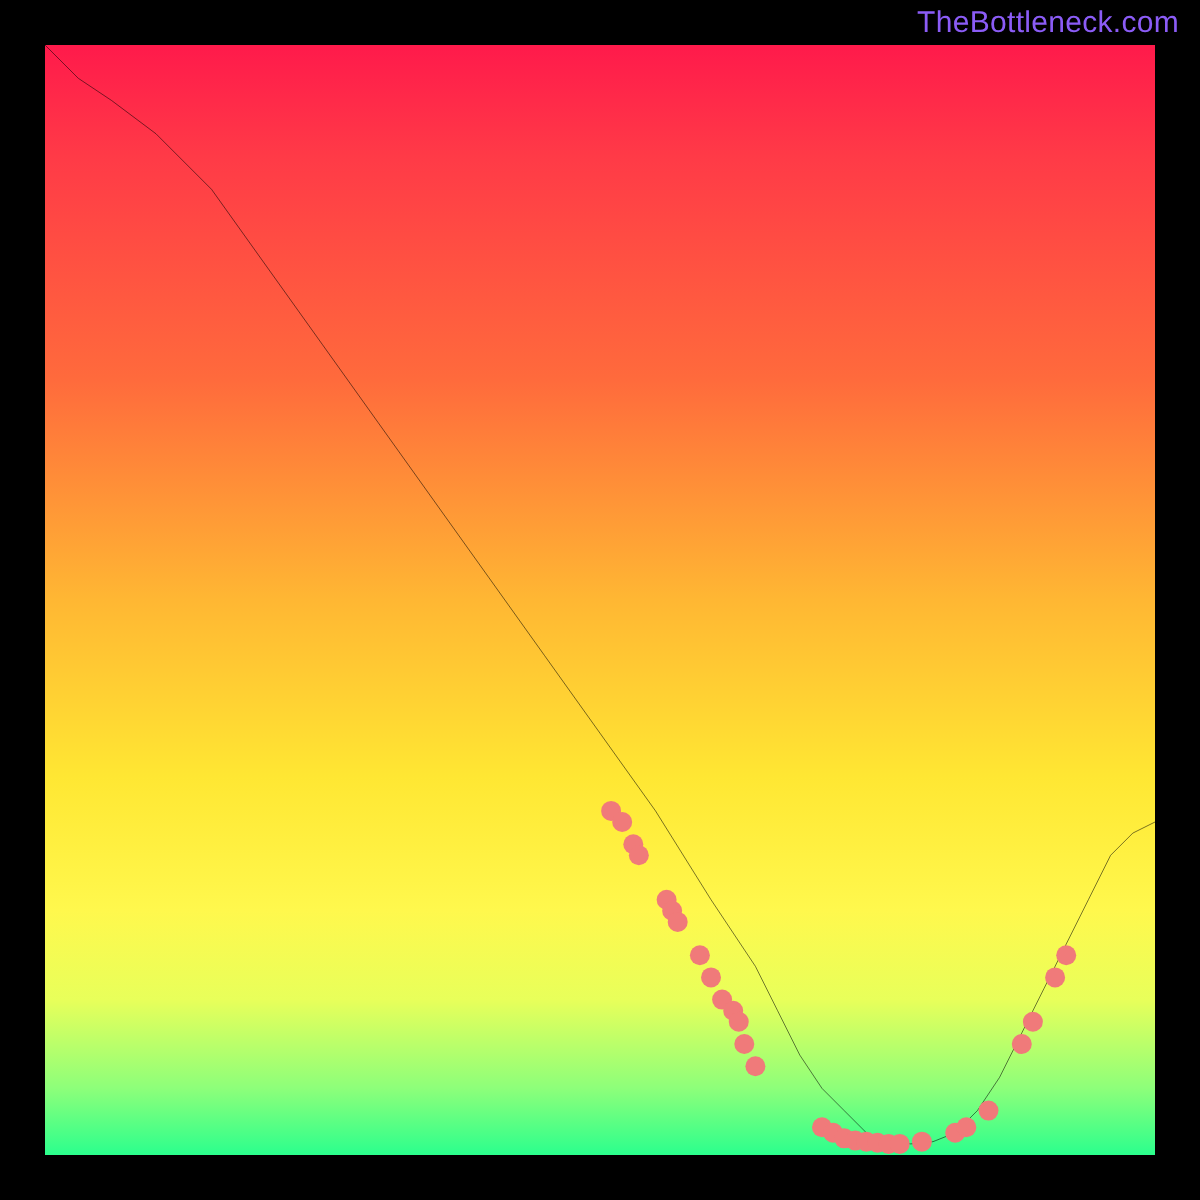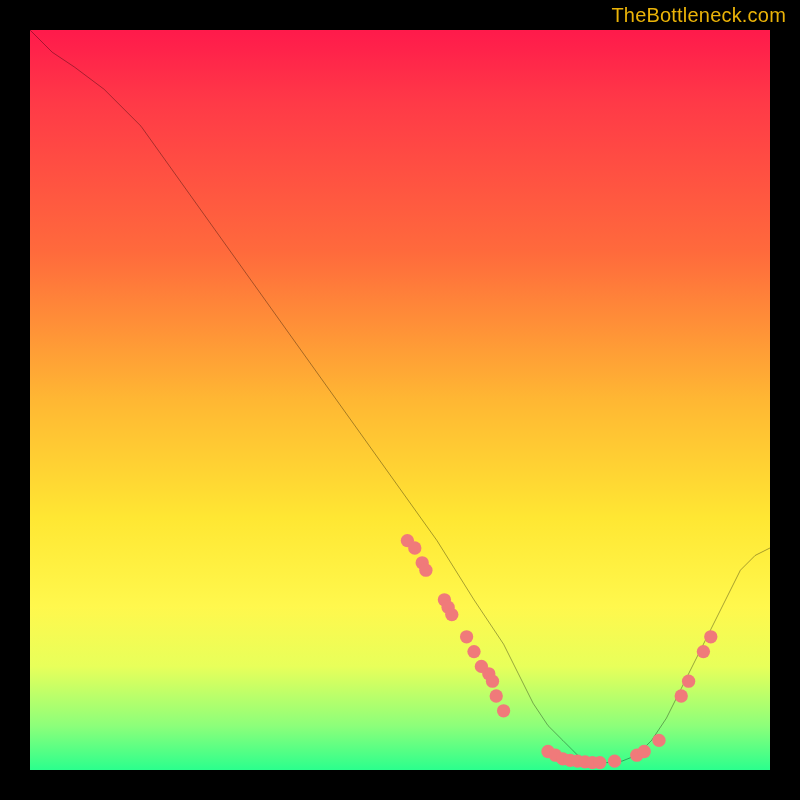--- a/index.html
+++ b/index.html
@@ -13,21 +13,21 @@
   .frame {
     position: relative;
     width: 800px;
     height: 800px;
     background: #000;
   }
   .watermark {
     position: absolute;
     top: 4px;
     right: 14px;
-    color: #eab308;
+    color: #8b5cf6;
     font-size: 20px;
     letter-spacing: 0.2px;
     z-index: 4;
   }
   .plot {
     position: absolute;
     left: 30px;
     top: 30px;
     width: 740px;
     height: 740px;

